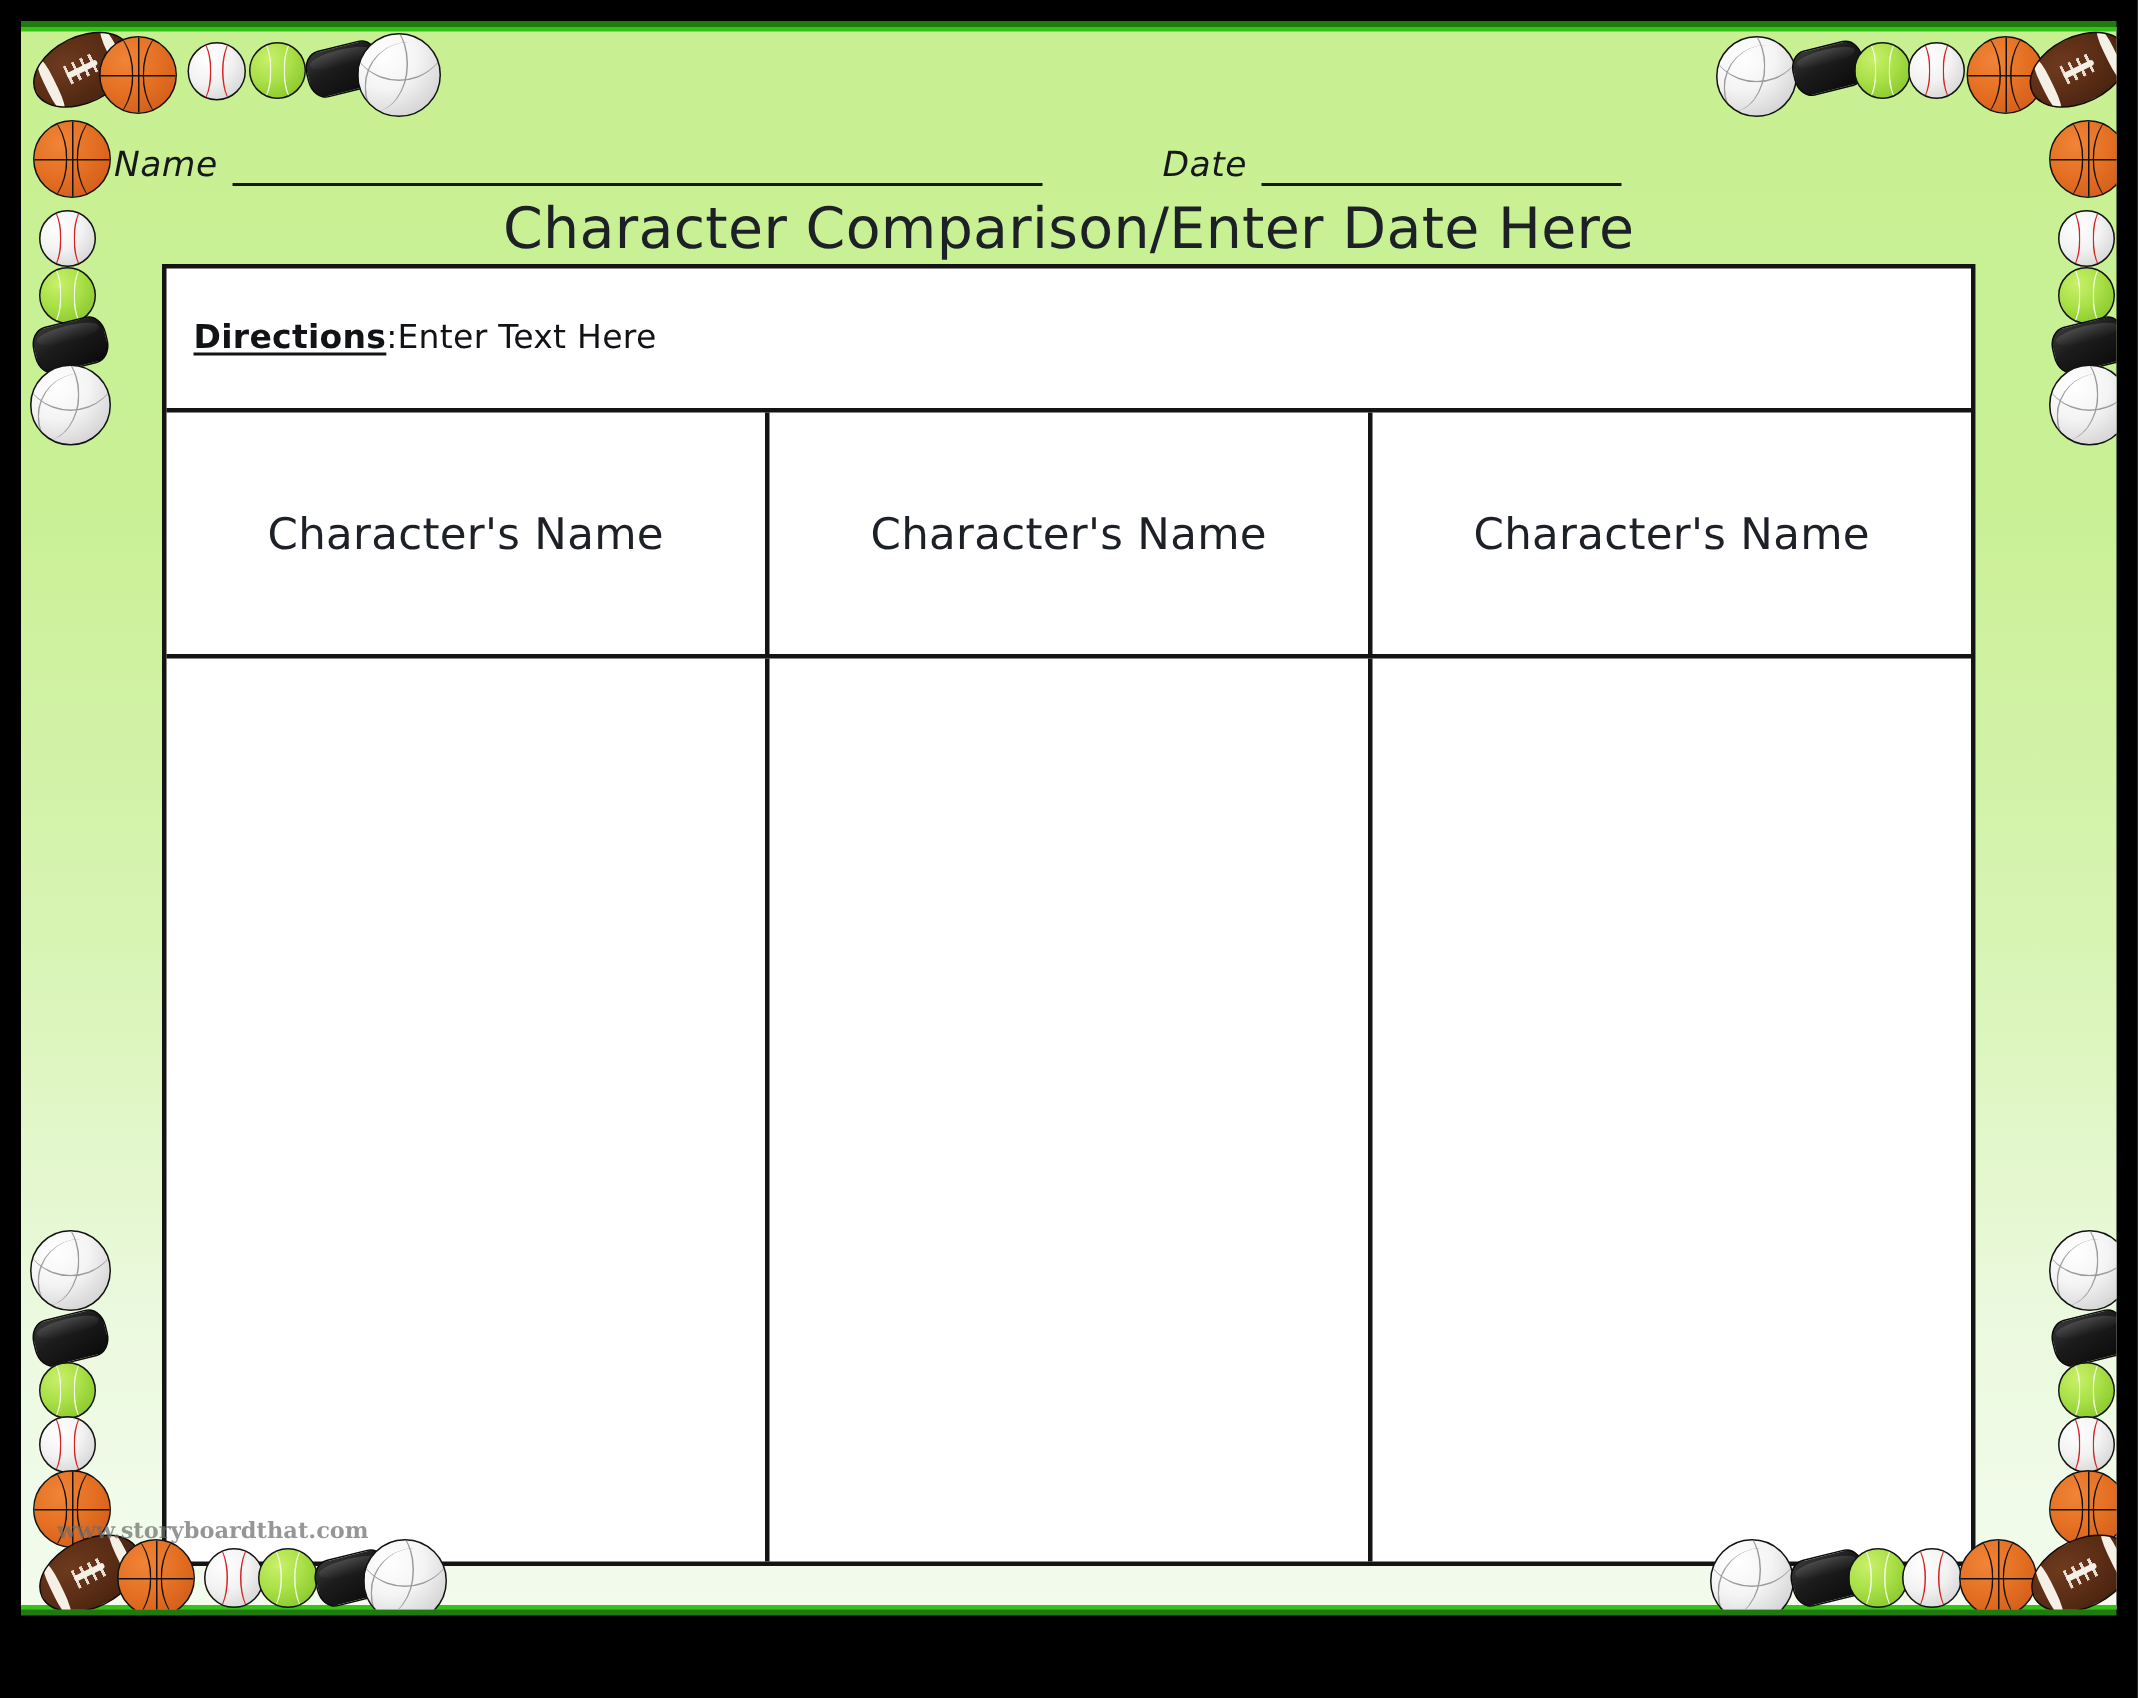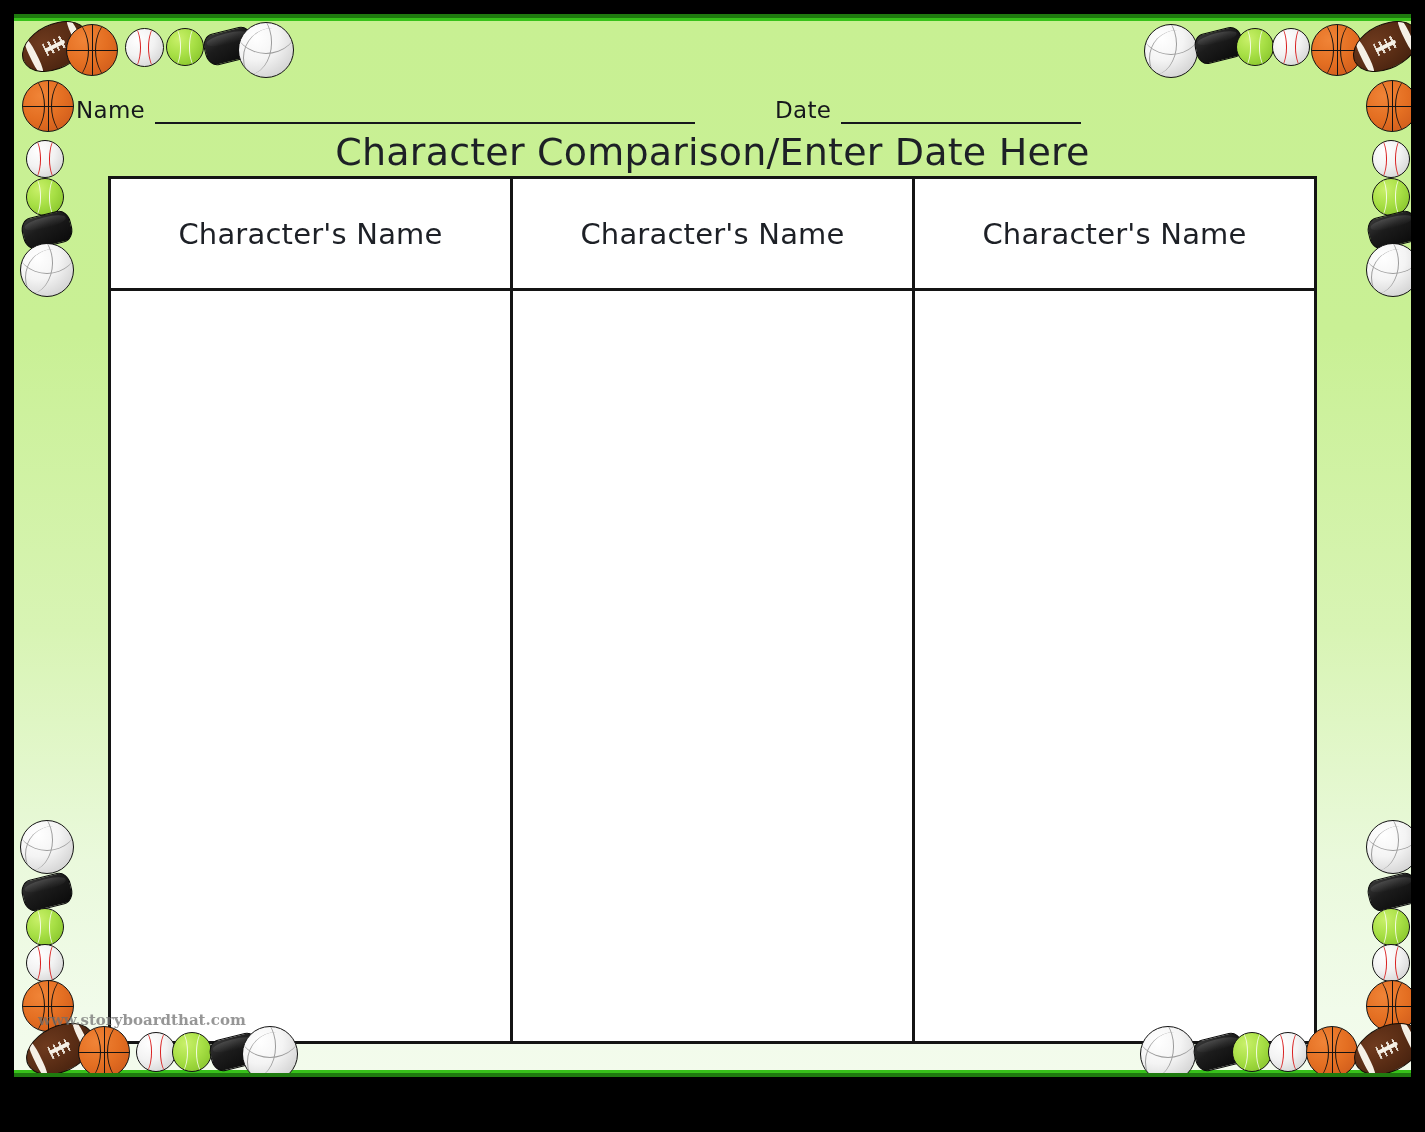--- a/index.html
+++ b/index.html
@@ -207,20 +207,21 @@
   
   #header-row {
     position: absolute;
     left: 62px;
     top: 72px;
     width: 1030px;
     height: 34px;
     z-index: 6;
     display: flex;
     align-items: flex-end;
+    font-style: italic;
   }
   .field-label {
     font-family: "DejaVu Sans", sans-serif;
     font-size: 23px;
     font-weight: 400;
     color: #16181c;
     letter-spacing: .3px;
     white-space: nowrap;
     padding-bottom: 1px;
   }
@@ -272,21 +273,21 @@
   }
   #directions-label {
     font-weight: 700;
     text-decoration: underline;
     text-underline-offset: 3px;
     letter-spacing: .2px;
   }
   #directions-text { letter-spacing: .2px; }
 
   #header-cells {
-    height: 112px;
+    height: 164px;
     display: flex;
     border-bottom: 3px solid #141414;
   }
   #header-cells .hcell {
     flex: 1 1 0;
     display: flex;
     align-items: center;
     justify-content: center;
     font-family: "DejaVu Sans", sans-serif;
     font-size: 29px;
@@ -548,20 +549,25 @@
       <span id="date-group">
         <span class="field-label">Date</span>
         <span class="field-rule" id="date-rule" placeholder=""></span>
       </span>
     </div>
 
     <div id="title">Character Comparison/Enter Date Here</div>
 
     <div id="table">
 
+      <div id="directions-cell">
+        <span id="directions-label">Directions</span>
+        <span>: </span>
+        <span id="directions-text">Enter Text Here</span>
+      </div>
 
       <div id="header-cells">
         <div class="hcell">Character's Name</div>
         <div class="hcell">Character's Name</div>
         <div class="hcell">Character's Name</div>
       </div>
 
       <div id="body-cells">
         <div class="bcell"></div>
         <div class="bcell"></div>

